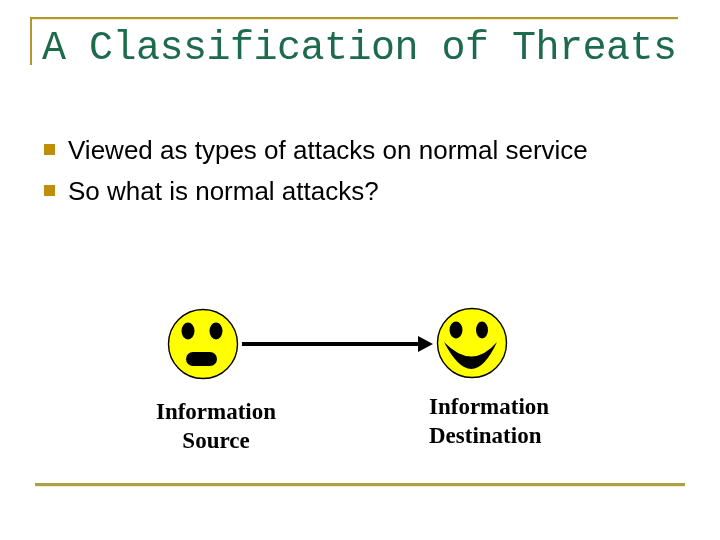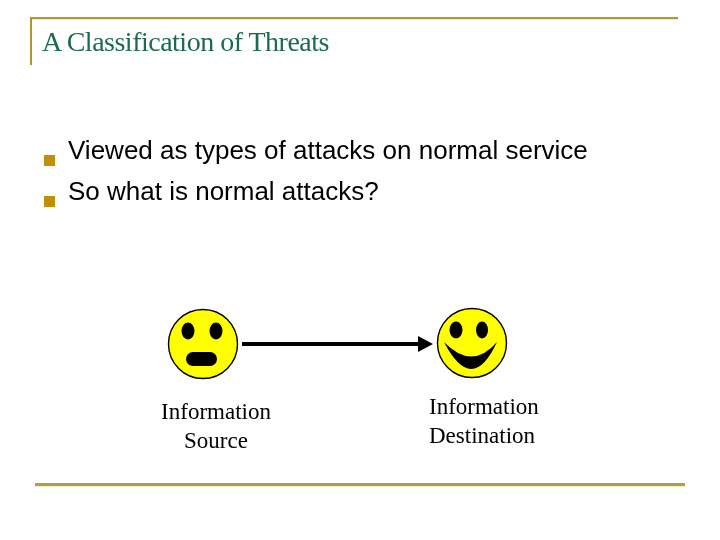--- a/index.html
+++ b/index.html
@@ -32,38 +32,38 @@
     top: 17px;
     width: 2px;
     height: 48px;
     background: #B3962E;
   }
   .title {
     position: absolute;
     left: 42px;
     top: 26px;
     width: 640px;
-    font-family: Liberation Serif, serif;
-    font-size: 28px;
+    font-family: Liberation Mono, monospace;
+    font-size: 40px;
     font-weight: normal;
     letter-spacing: -0.5px;
     color: #1D6A4D;
     white-space: nowrap;
   }
 
   
   .bullets {
     position: absolute;
     left: 44px;
     top: 134px;
     width: 640px;
   }
   .bullet-row {
     display: flex;
-    align-items: flex-end;
+    align-items: flex-start;
     margin-bottom: 9px;
   }
   .bullet-square {
     flex: 0 0 auto;
     width: 11px;
     height: 11px;
     margin-top: 10px;
     margin-right: 13px;
     background: #BF8F0A;
   }
@@ -99,20 +99,21 @@
     border-bottom: 8px solid transparent;
   }
 
   .diagram-label {
     position: absolute;
     font-family: "Liberation Serif", serif;
     font-size: 23px;
     line-height: 29px;
     color: #000000;
     white-space: pre-line;
+    font-weight: bold;
   }
   .label-source {
     left: 145px;
     top: 397px;
     width: 142px;
     text-align: center;
   }
   .label-destination {
     left: 429px;
     top: 392px;

